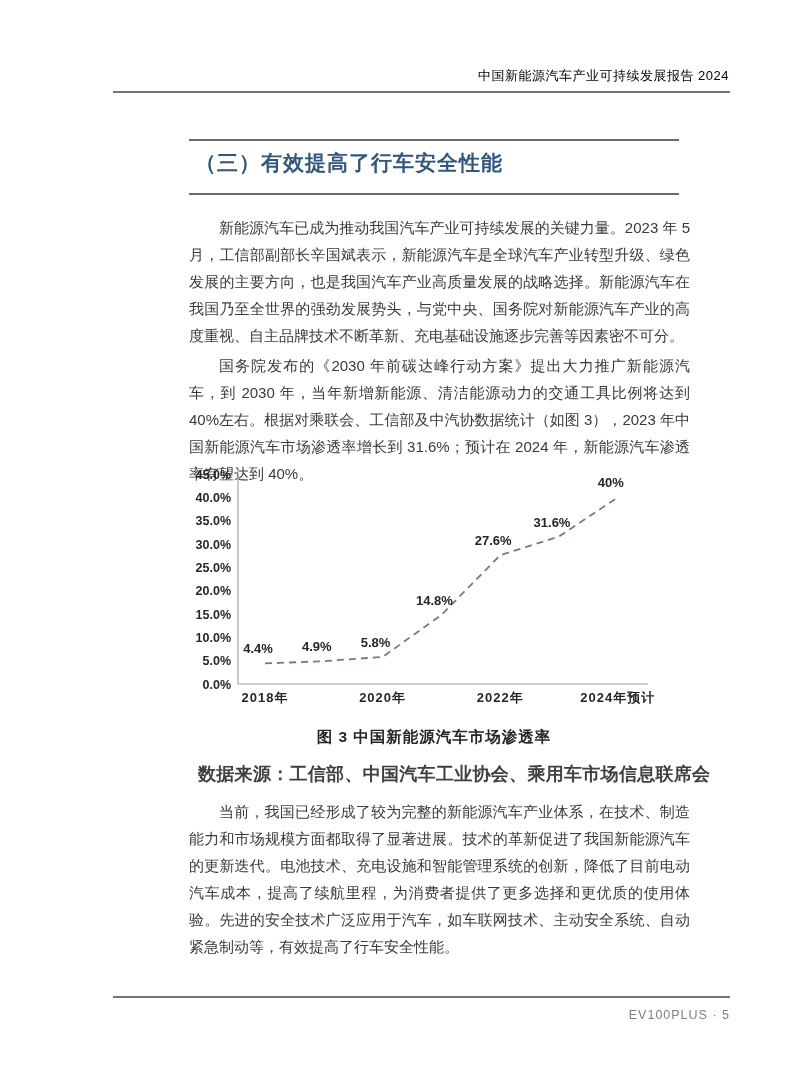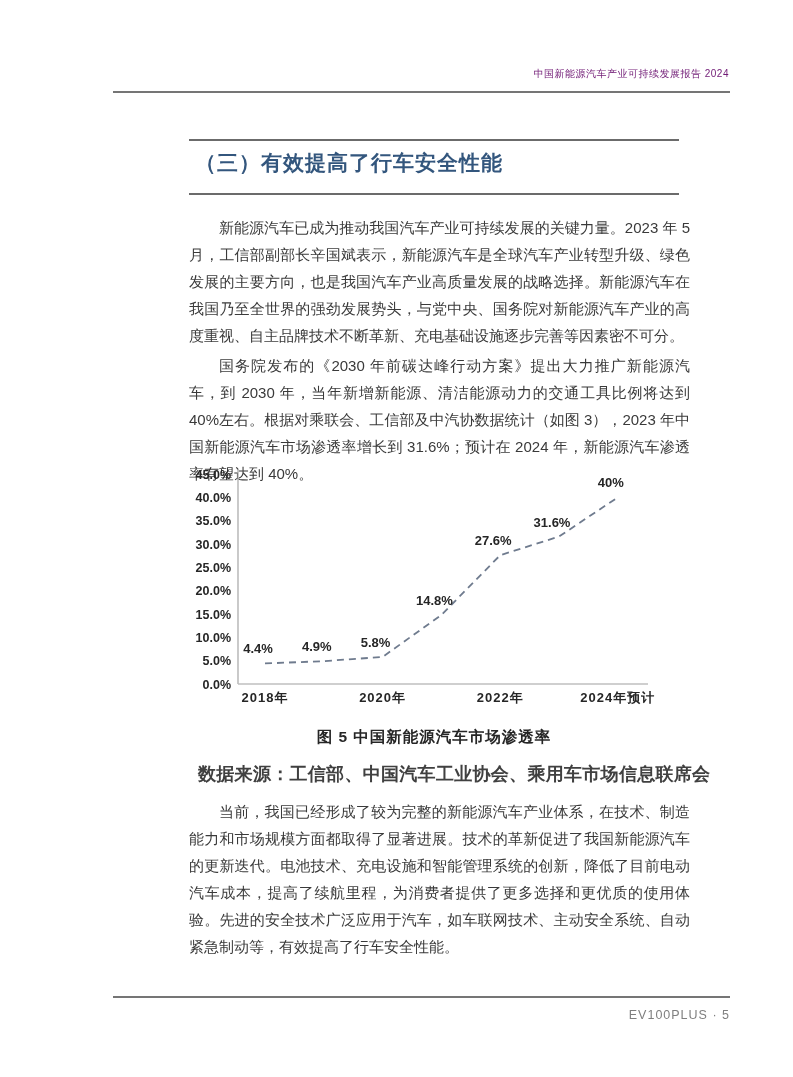--- a/index.html
+++ b/index.html
@@ -9,22 +9,22 @@
     height: 1077px;
     background: #ffffff;
     font-family: "Liberation Sans", sans-serif;
     color: #3a3a3a;
     overflow: hidden;
   }
   .header-title {
     position: absolute;
     top: 67px;
     right: 64px;
-    font-size: 10px;
-    color: #701a75;
+    font-size: 13px;
+    color: #000000;
     letter-spacing: 0.5px;
     white-space: nowrap;
   }
   .rule { position: absolute; background: #757575; }
   .header-rule  { left: 113px; top: 91px;  width: 617px; height: 2px; }
   .footer-rule  { left: 113px; top: 996px; width: 617px; height: 2px; }
   .title-rule-top    { left: 189px; top: 139px; width: 490px; height: 2px; background:#6b6b6b; }
   .title-rule-bottom { left: 189px; top: 193px; width: 490px; height: 2px; background:#6b6b6b; }
   .section-title {
     position: absolute;
@@ -134,21 +134,21 @@
         <text x="93" y="190.46666666666667" text-anchor="middle" font-size="13" fill="#262626">4.4%</text>
         <text x="151.8" y="188.13333333333333" text-anchor="middle" font-size="13" fill="#262626">4.9%</text>
         <text x="210.6" y="183.93333333333334" text-anchor="middle" font-size="13" fill="#262626">5.8%</text>
         <text x="269.4" y="141.93333333333334" text-anchor="middle" font-size="13" fill="#262626">14.8%</text>
         <text x="328.2" y="82.19999999999999" text-anchor="middle" font-size="13" fill="#262626">27.6%</text>
         <text x="387" y="63.5333333333333" text-anchor="middle" font-size="13" fill="#262626">31.6%</text>
         <text x="445.79999999999995" y="24.333333333333343" text-anchor="middle" font-size="13" fill="#262626">40%</text>
       </svg>
   </div>
 
-  <p class="figure-caption">图 5  中国新能源汽车市场渗透率</p>
+  <p class="figure-caption">图 3  中国新能源汽车市场渗透率</p>
   <div class="data-source">数据来源：工信部、中国汽车工业协会、乘用车市场信息联席会</div>
 
   <p class="body-p p3">当前，我国已经形成了较为完整的新能源汽车产业体系，在技术、制造能力和市场规模方面都取得了显著进展。技术的革新促进了我国新能源汽车的更新迭代。电池技术、充电设施和智能管理系统的创新，降低了目前电动汽车成本，提高了续航里程，为消费者提供了更多选择和更优质的使用体验。先进的安全技术广泛应用于汽车，如车联网技术、主动安全系统、自动紧急制动等，有效提高了行车安全性能。</p>
 
   <div class="rule footer-rule"></div>
   <div class="footer-text">EV100PLUS · 5</div>
 
 </div>
 
 </body></html>

